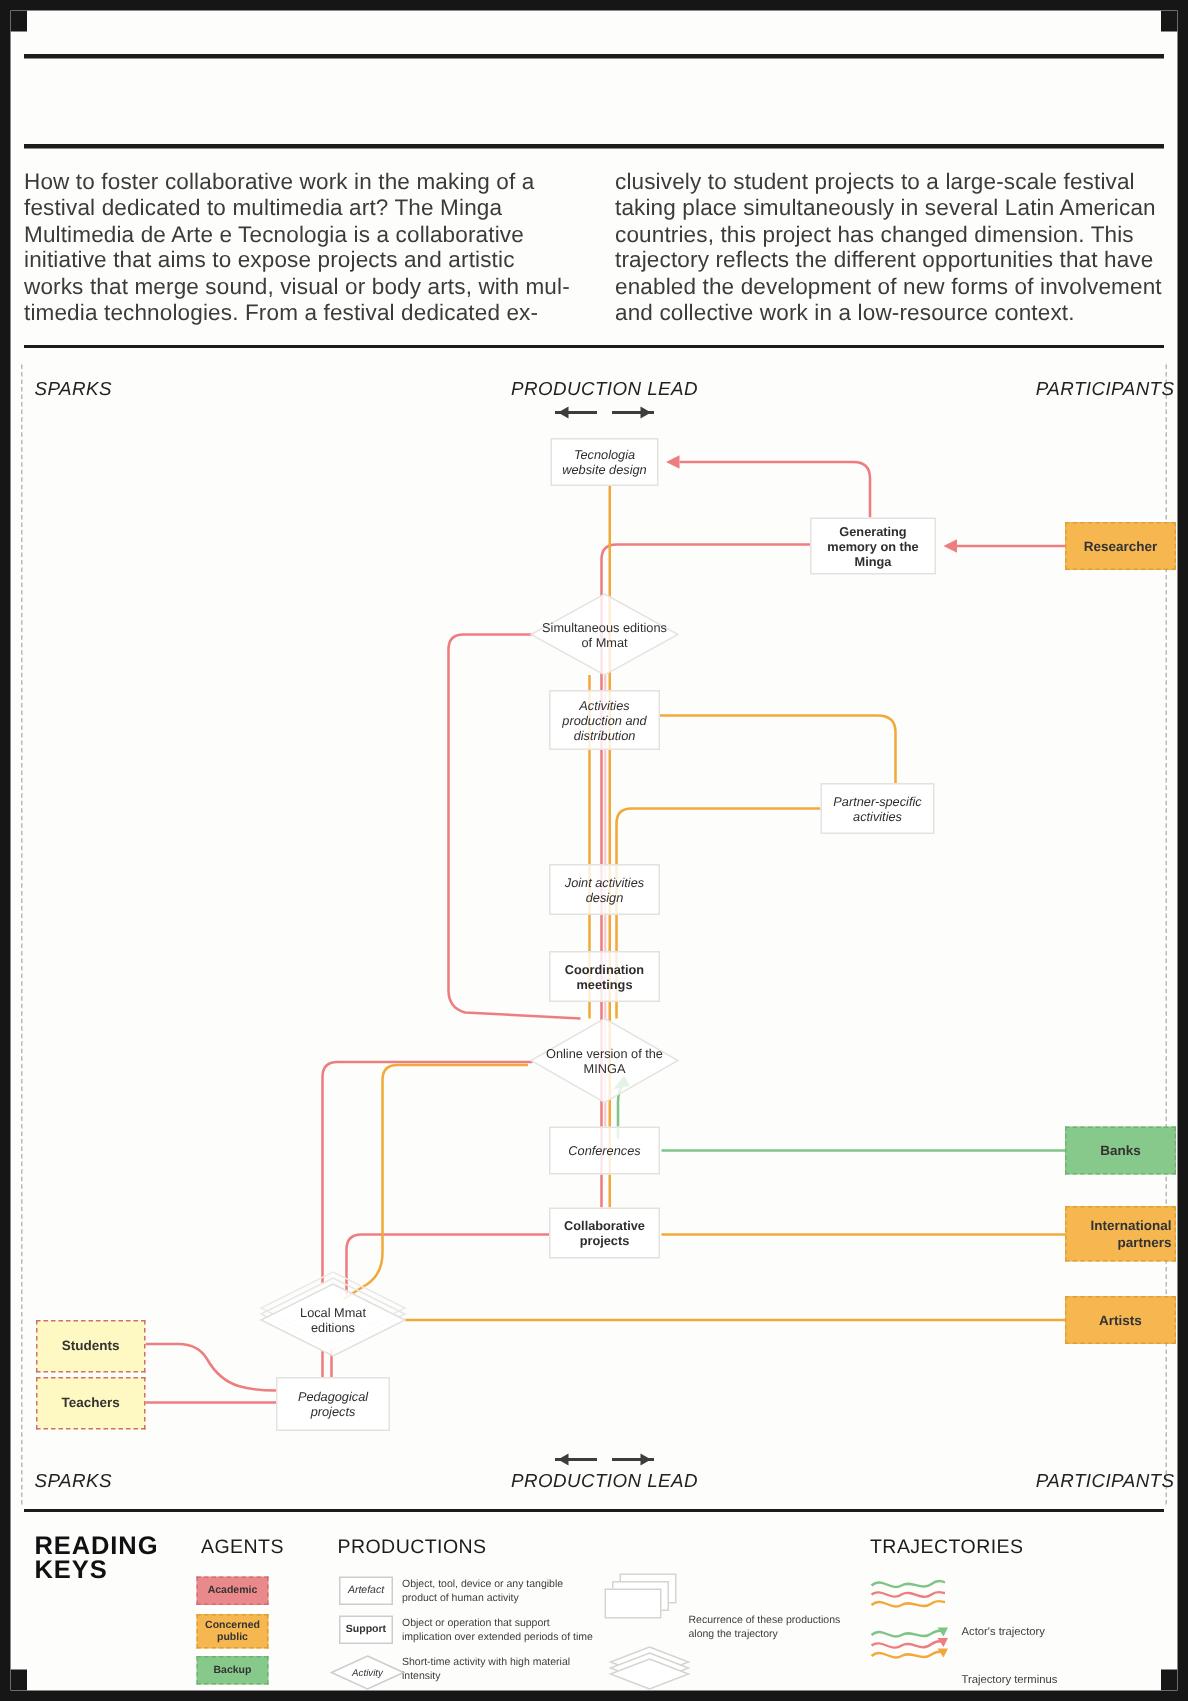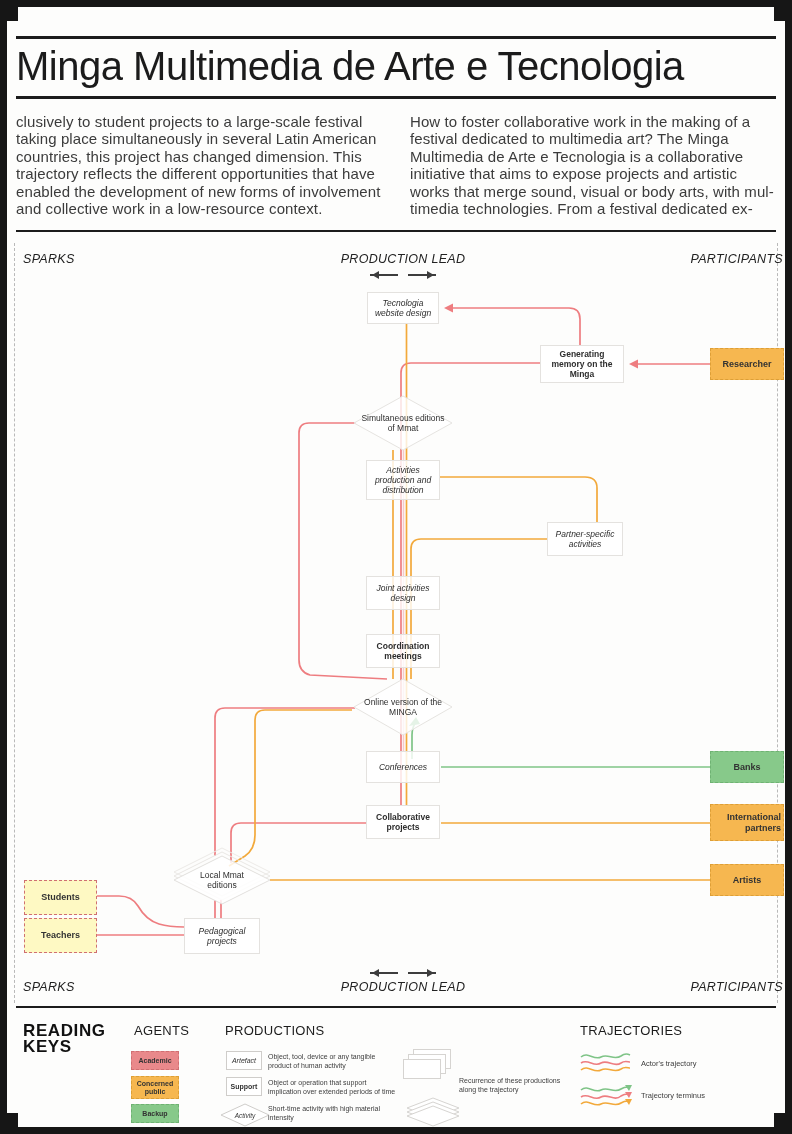--- a/index.html
+++ b/index.html
@@ -47,48 +47,47 @@
   .chip.orange { background:#F6B750; border:1px dashed #dd9f37; }
   .chip.green { background:#87C98A; border:1px dashed #6fb273; }
   .pbox { position:absolute; left:219px; width:36px; height:19px; background:#fff; border:1px solid #cfcdca;
        display:flex; align-items:center; justify-content:center; font-size:7px; color:#333; }
   .pdesc { position:absolute; left:261px; width:130px; font-size:7px; line-height:8.6px; color:#3d3d3d; }
   .legend-diamond { position:absolute; left:213px; width:50px; height:24px; }
   .legend-diamond span { position:absolute; inset:0; display:flex; align-items:center; justify-content:center; font-size:6.5px; font-style:italic; color:#333; }
   .rec-stack { position:absolute; left:396px; top:1042px; width:52px; height:32px; }
   .rec-stack div { position:absolute; width:38px; height:20px; background:#fff; border:1px solid #d6d4d1; }
   .rec-text { position:absolute; left:452px; top:1070px; width:150px; font-size:7px; line-height:8.6px; color:#3d3d3d; }
-  .traj-label { position:absolute; left:634px; width:130px; font-size:7.5px; color:#3d3d3d; }
+  .traj-label { position:absolute; left:634px; width:130px; font-size:7.5px; color:#3d3d3d;margin-top:24px; }
 </style>
 </head>
 <body>
 
 <div class="poster">
   <div class="corner tl"></div>
   <div class="corner tr"></div>
   <div class="corner bl"></div>
   <div class="corner br"></div>
 
   <div class="rule r1"></div>
-  <h1 class="title">Minga Multimedia de Arte e Tecnologia</h1>
   <div class="rule r2"></div>
 
   <div class="intro">
+    <div class="col ml">How to foster collaborative work in the making of a
+festival dedicated to multimedia art?  The Minga
+Multimedia de Arte e Tecnologia is a collaborative
+initiative that aims to expose projects and artistic
+works that merge sound, visual or body arts, with mul-
+timedia technologies. From a festival dedicated ex-</div>
     <div class="col ml">clusively to student projects to a large-scale festival
 taking place simultaneously in several Latin American
 countries, this project has changed dimension. This
 trajectory reflects the different opportunities that have
 enabled the development of new forms of involvement
 and collective work in a low-resource context.</div>
-    <div class="col ml">How to foster collaborative work in the making of a
-festival dedicated to multimedia art?  The Minga
-Multimedia de Arte e Tecnologia is a collaborative
-initiative that aims to expose projects and artistic
-works that merge sound, visual or body arts, with mul-
-timedia technologies. From a festival dedicated ex-</div>
   </div>
 
   <div class="rule r3"></div>
 
   <div class="dash-border l"></div>
   <div class="dash-border r"></div>
 
   <div class="axis-label" style="left:16px; top:245px;">SPARKS</div>
   <div class="axis-label" style="left:296px; top:245px; width:200px; text-align:center;">PRODUCTION LEAD</div>
   <svg class="axis-arrows" style="top:262px;" viewBox="0 0 94 12">

